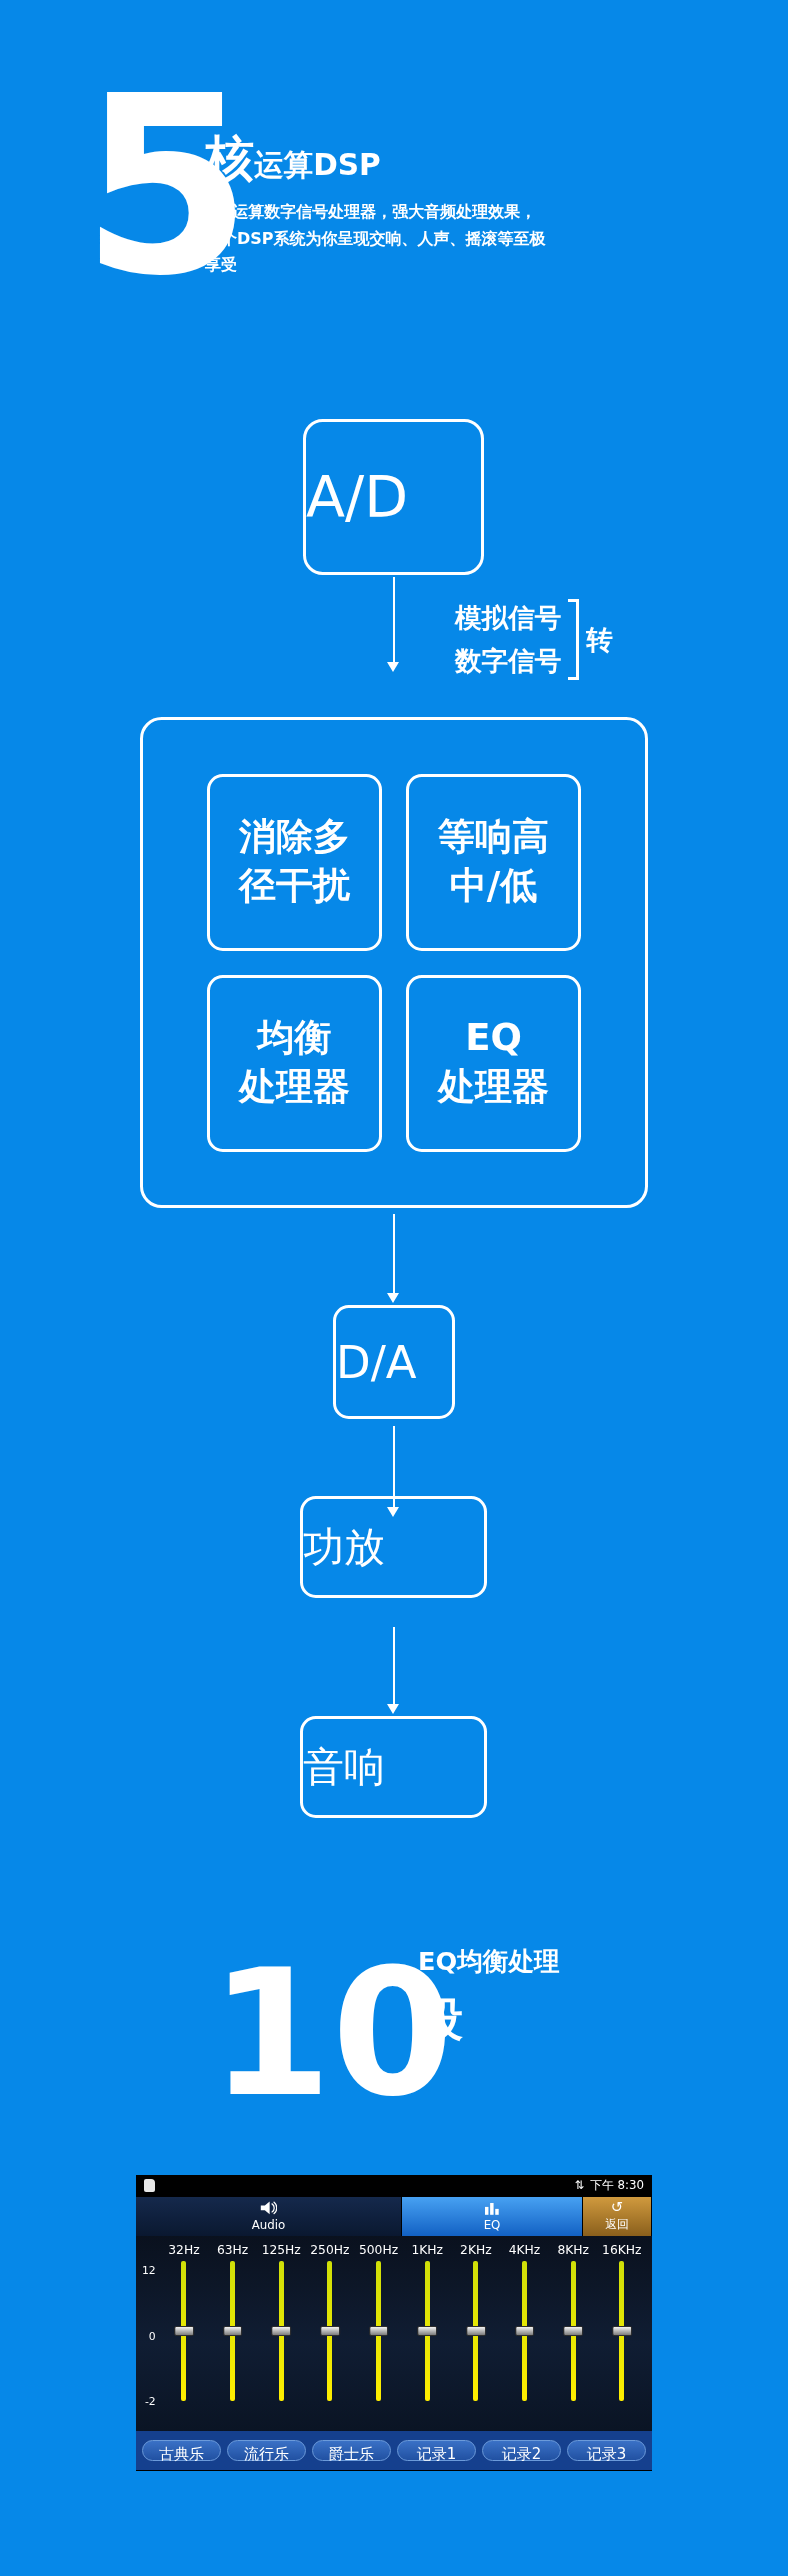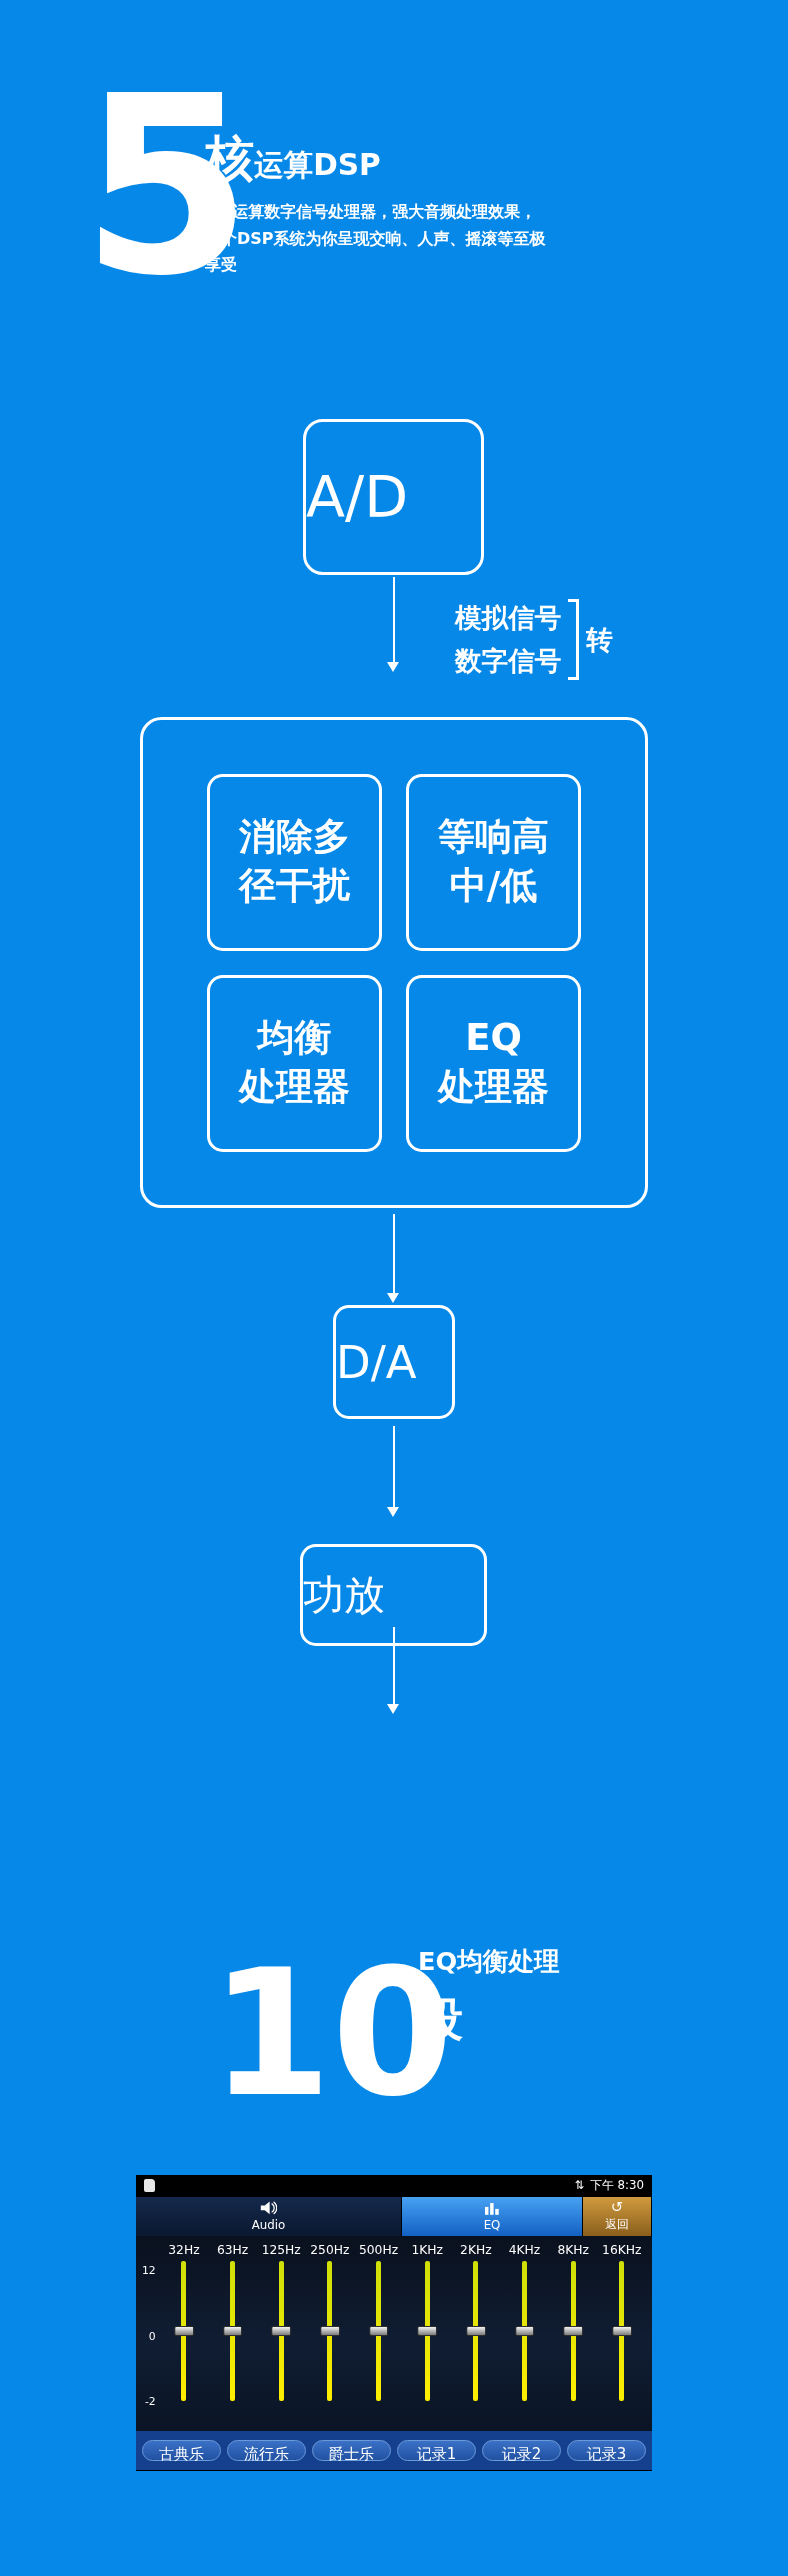--- a/index.html
+++ b/index.html
@@ -11,21 +11,21 @@
   .hero-title  { position:absolute; left:205px; top:126px; white-space:nowrap; }
   .hero-unit   { font-size:49px; font-weight:bold; }
   .hero-suffix { font-size:29.6px; font-weight:bold; }
   .hero-desc   { position:absolute; left:205px; top:199px; width:463px; font-size:16px; font-weight:bold; line-height:1.66; }
   .hero-desc span { display:block; }
 
   
   .fbox { position:absolute; border:3px solid #fff; border-radius:19.7px; display:flex; align-items:center; justify-content:flex-start; }
   .ad-box  { left:303px; top:419px; width:181px; height:156px; font-size:57px; }
   .da-box  { left:333px; top:1305px; width:122px; height:114px; font-size:45px; border-radius:15.8px; }
-  .amp-box { left:300px; top:1544px; width:187px; height:102px; font-size:41px; border-radius:15.8px; }
+  .amp-box { left:300px; top:1496px; width:187px; height:102px; font-size:41px; border-radius:15.8px; }
   .spk-box { left:300px; top:1716px; width:187px; height:102px; font-size:41px; border-radius:15.8px; }
 
   .arrow { position:absolute; left:393px; width:2px; background:#fff; }
   .arrow::after { content:""; position:absolute; left:-5.9px; bottom:-9.9px;
     border-left:6.9px solid transparent; border-right:6.9px solid transparent; border-top:10.8px solid #fff; }
   .arrow1 { top:577px;  height:85px; }
   .arrow2 { top:1214px; height:79px; }
   .arrow3 { top:1426px; height:81px; }
   .arrow4 { top:1627px; height:77px; }
 
@@ -132,20 +132,23 @@
   </div>
 
   <div class="arrow arrow3"></div>
 
   <div class="fbox amp-box">
     <span>功放</span>
   </div>
 
   <div class="arrow arrow4"></div>
 
+  <div class="fbox spk-box">
+    <span>音响</span>
+  </div>
 
   <div class="band-number">10</div>
   <div class="band-unit">段</div>
   <div class="band-subtitle">EQ均衡处理</div>
 
   <div class="eq-screen">
 
     <div class="statusbar">
       <span class="sb-left-icon"></span>
       <span class="sb-right">

